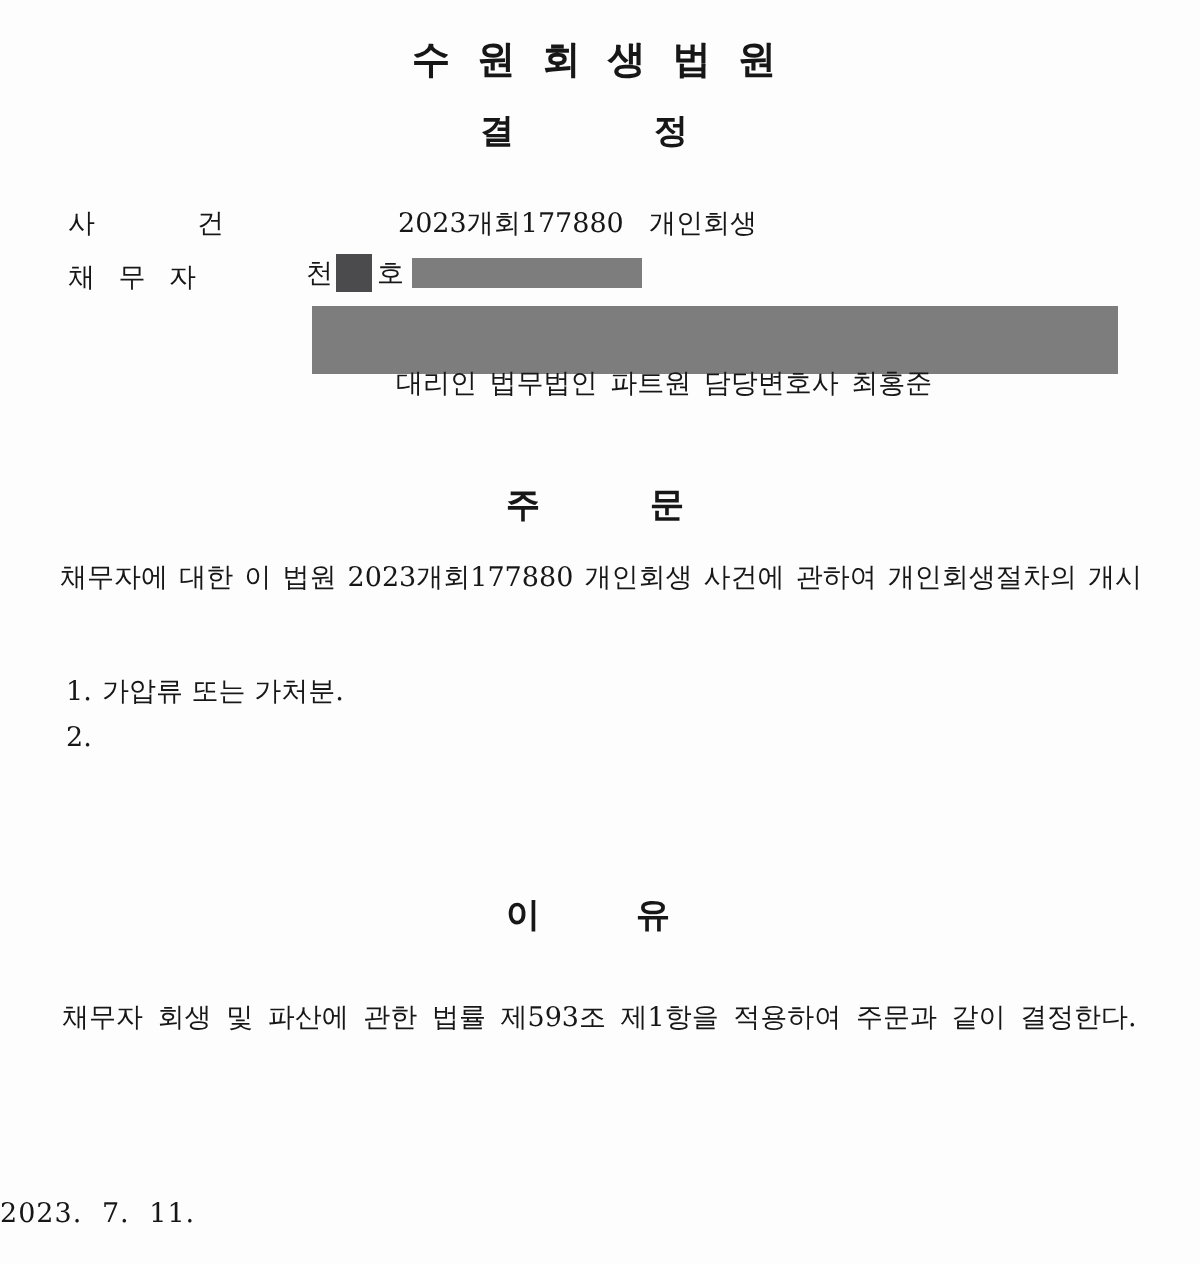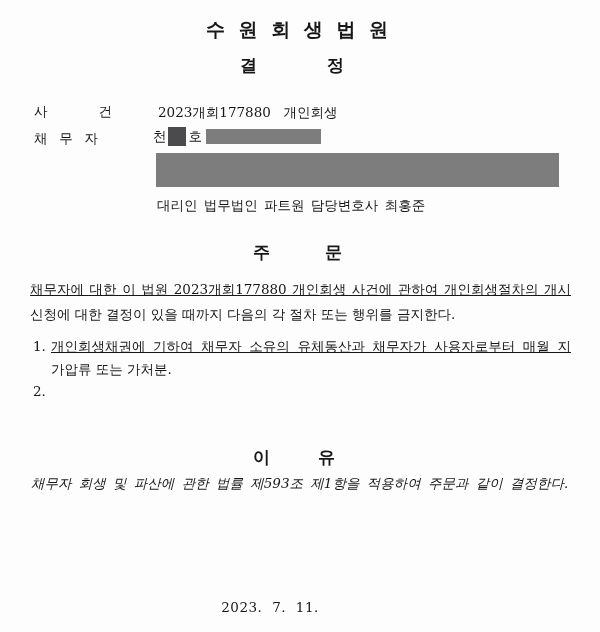--- a/index.html
+++ b/index.html
@@ -22,23 +22,23 @@
   .decision-title{left:240px;top:54px;width:104px;font-size:17px;}
   .order-header{left:253px;top:241px;width:89px;font-size:17px;}
   .reason-header{left:253px;top:446px;width:82px;font-size:17px;}
   
   .label-spread{
     display:flex;justify-content:space-between;
     font-size:13.5px;
   }
   .case-label{left:34px;top:103px;width:78px;}
   .debtor-label{left:34px;top:130px;width:64px;}
-  .body-text{font-size:13.5px;line-height:18px;word-spacing:2px;}
+  .body-text{font-size:13.5px;line-height:18px;word-spacing:2px;margin-left:41px;}
   .case-value{left:158px;top:103px;white-space:pre;}
-  .attorney-line{left:157px;top:196px;}
+  .attorney-line{left:157px;top:183px;}
   
   .debtor-name{
     left:153px;top:126px;height:21px;
     display:flex;align-items:center;
     font-size:13.5px;word-spacing:2px;
   }
   .redact-dark{
     width:18px;height:19px;margin:0 3px 0 1px;
     background:var(--redact-dark,#4b4b4e);
   }
@@ -48,24 +48,24 @@
   }
   .redact-big{
     left:156px;top:153px;width:403px;height:34px;
     background:var(--redact-gray,#7d7d7d);
   }
   
   .order-intro{left:30px;top:277px;width:541px;font-size:13.5px;line-height:25px;}
   .order-list{left:33px;top:335px;width:538px;font-size:13.5px;line-height:22.5px;}
   .list-item{position:relative;padding-left:18px;}
   .list-marker{position:absolute;left:0;top:0;}
-  .jline{text-align:justify;text-align-last:justify;text-decoration:underline;}
-  .reason-text{left:31px;top:474px;width:541px;font-size:13.5px;line-height:18px;word-spacing:3px;font-style:italic;}
+  .jline{text-align:justify;text-align-last:justify;}
+  .reason-text{left:31px;top:500px;width:541px;font-size:13.5px;line-height:18px;word-spacing:3px;}
   .date-line{
-    left:0;top:599px;width:540px;text-align:center;
+    left:0;top:599px;width:540px;
     font-size:13.5px;letter-spacing:0.5px;word-spacing:5px;
   }
 </style>
 </head>
 <body>
 
 <div class="page">
 
   <div class="abs char-spread court-title">
     <span>수</span>
@@ -103,27 +103,25 @@
 
   <div class="abs body-text attorney-line">대리인 법무법인 파트원 담당변호사 최홍준</div>
 
   <div class="abs char-spread order-header">
     <span>주</span>
     <span>문</span>
   </div>
 
   <div class="abs order-intro">
     <div class="jline">채무자에 대한 이 법원 2023개회177880 개인회생 사건에 관하여 개인회생절차의 개시</div>
-    <div>신청에 대한 결정이 있을 때까지 다음의 각 절차 또는 행위를 금지한다.</div>
   </div>
 
   <div class="abs order-list">
     <div class="list-item">
       <span class="list-marker">1.</span>
-      <div class="jline">개인회생채권에 기하여 채무자 소유의 유체동산과 채무자가 사용자로부터 매월 지</div>
       <div>가압류 또는 가처분.</div>
     </div>
     <div class="list-item">
       <span class="list-marker">2.</span>
     </div>
   </div>
 
   <div class="abs char-spread reason-header">
     <span>이</span>
     <span>유</span>

